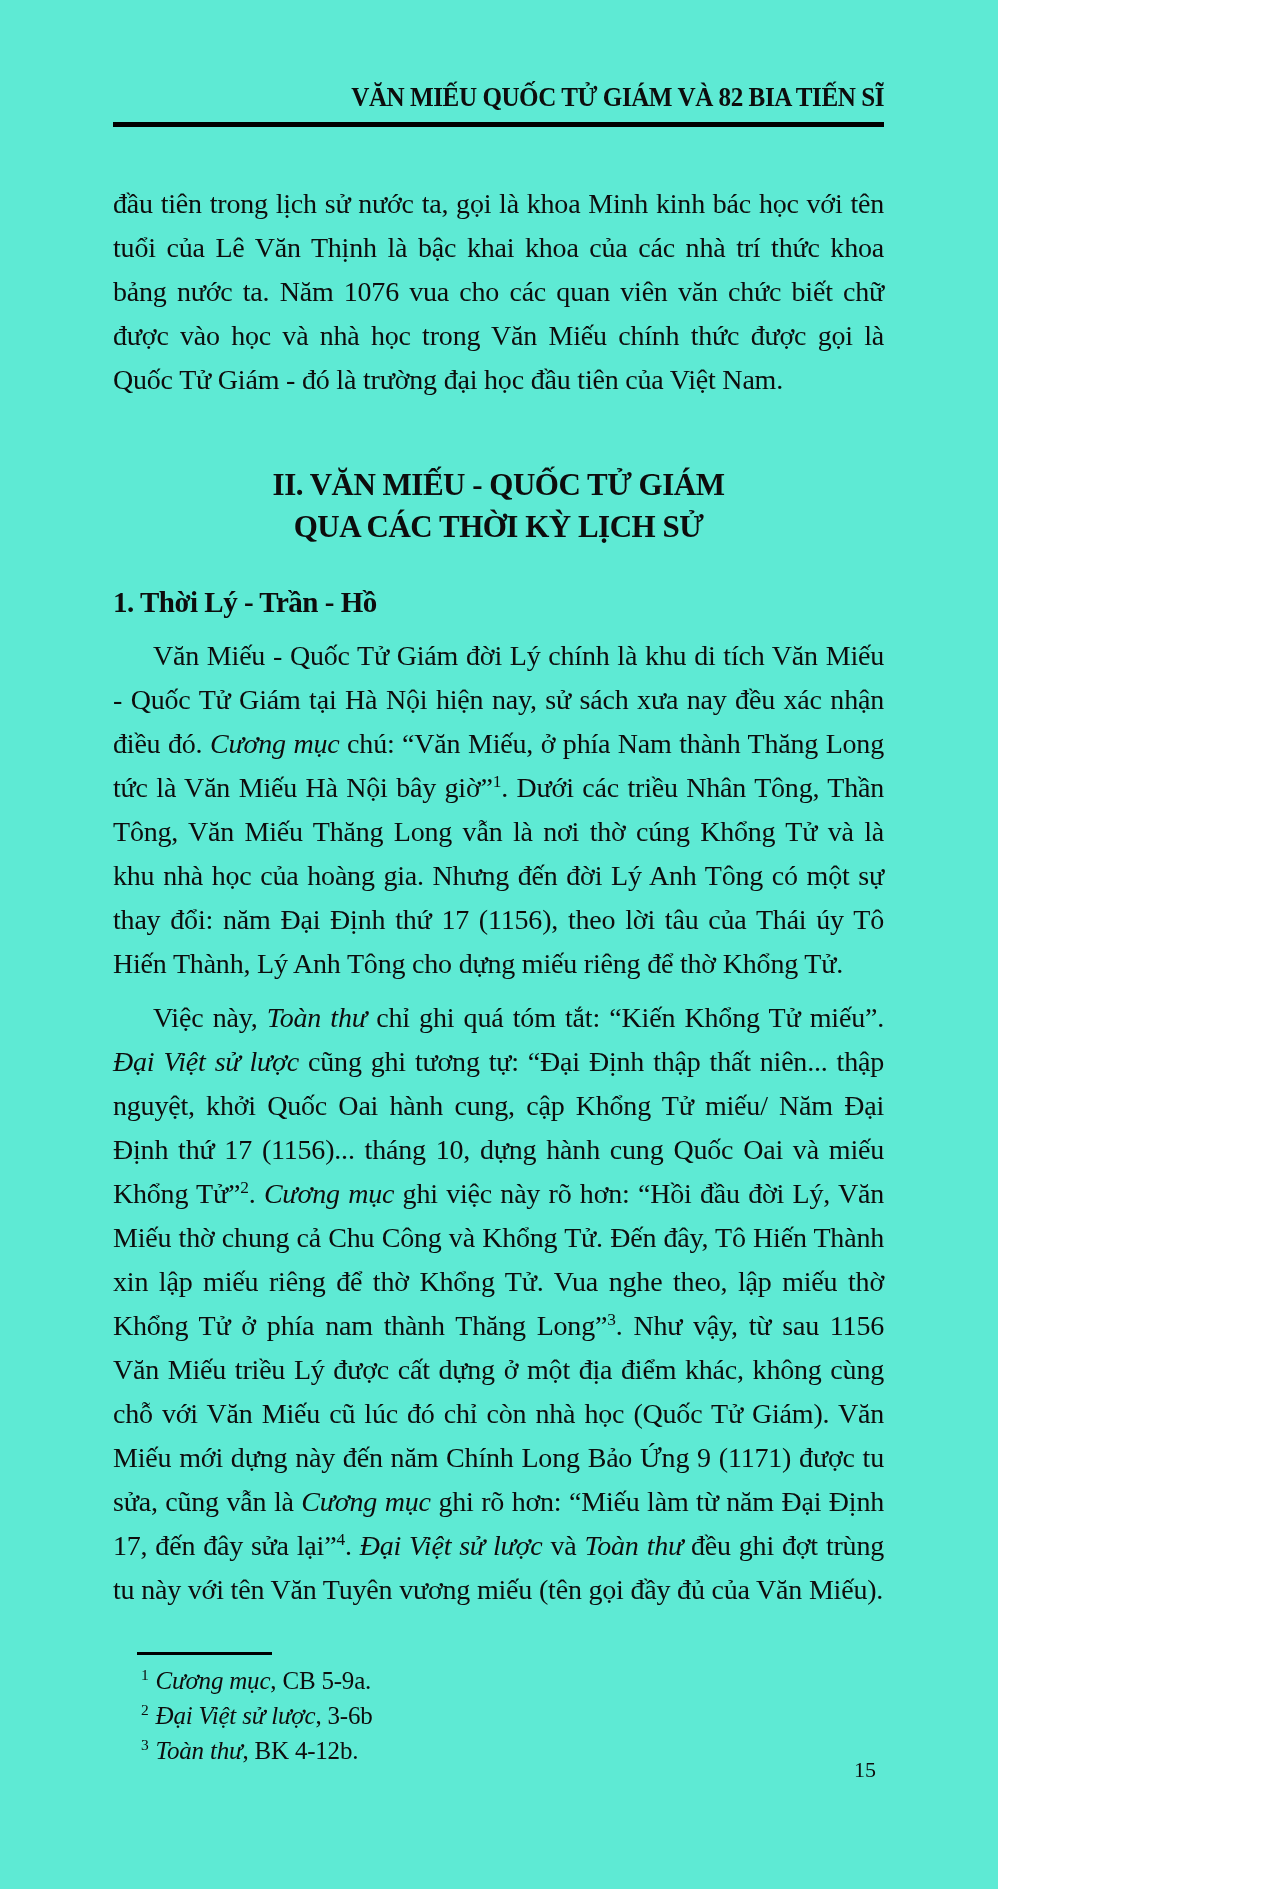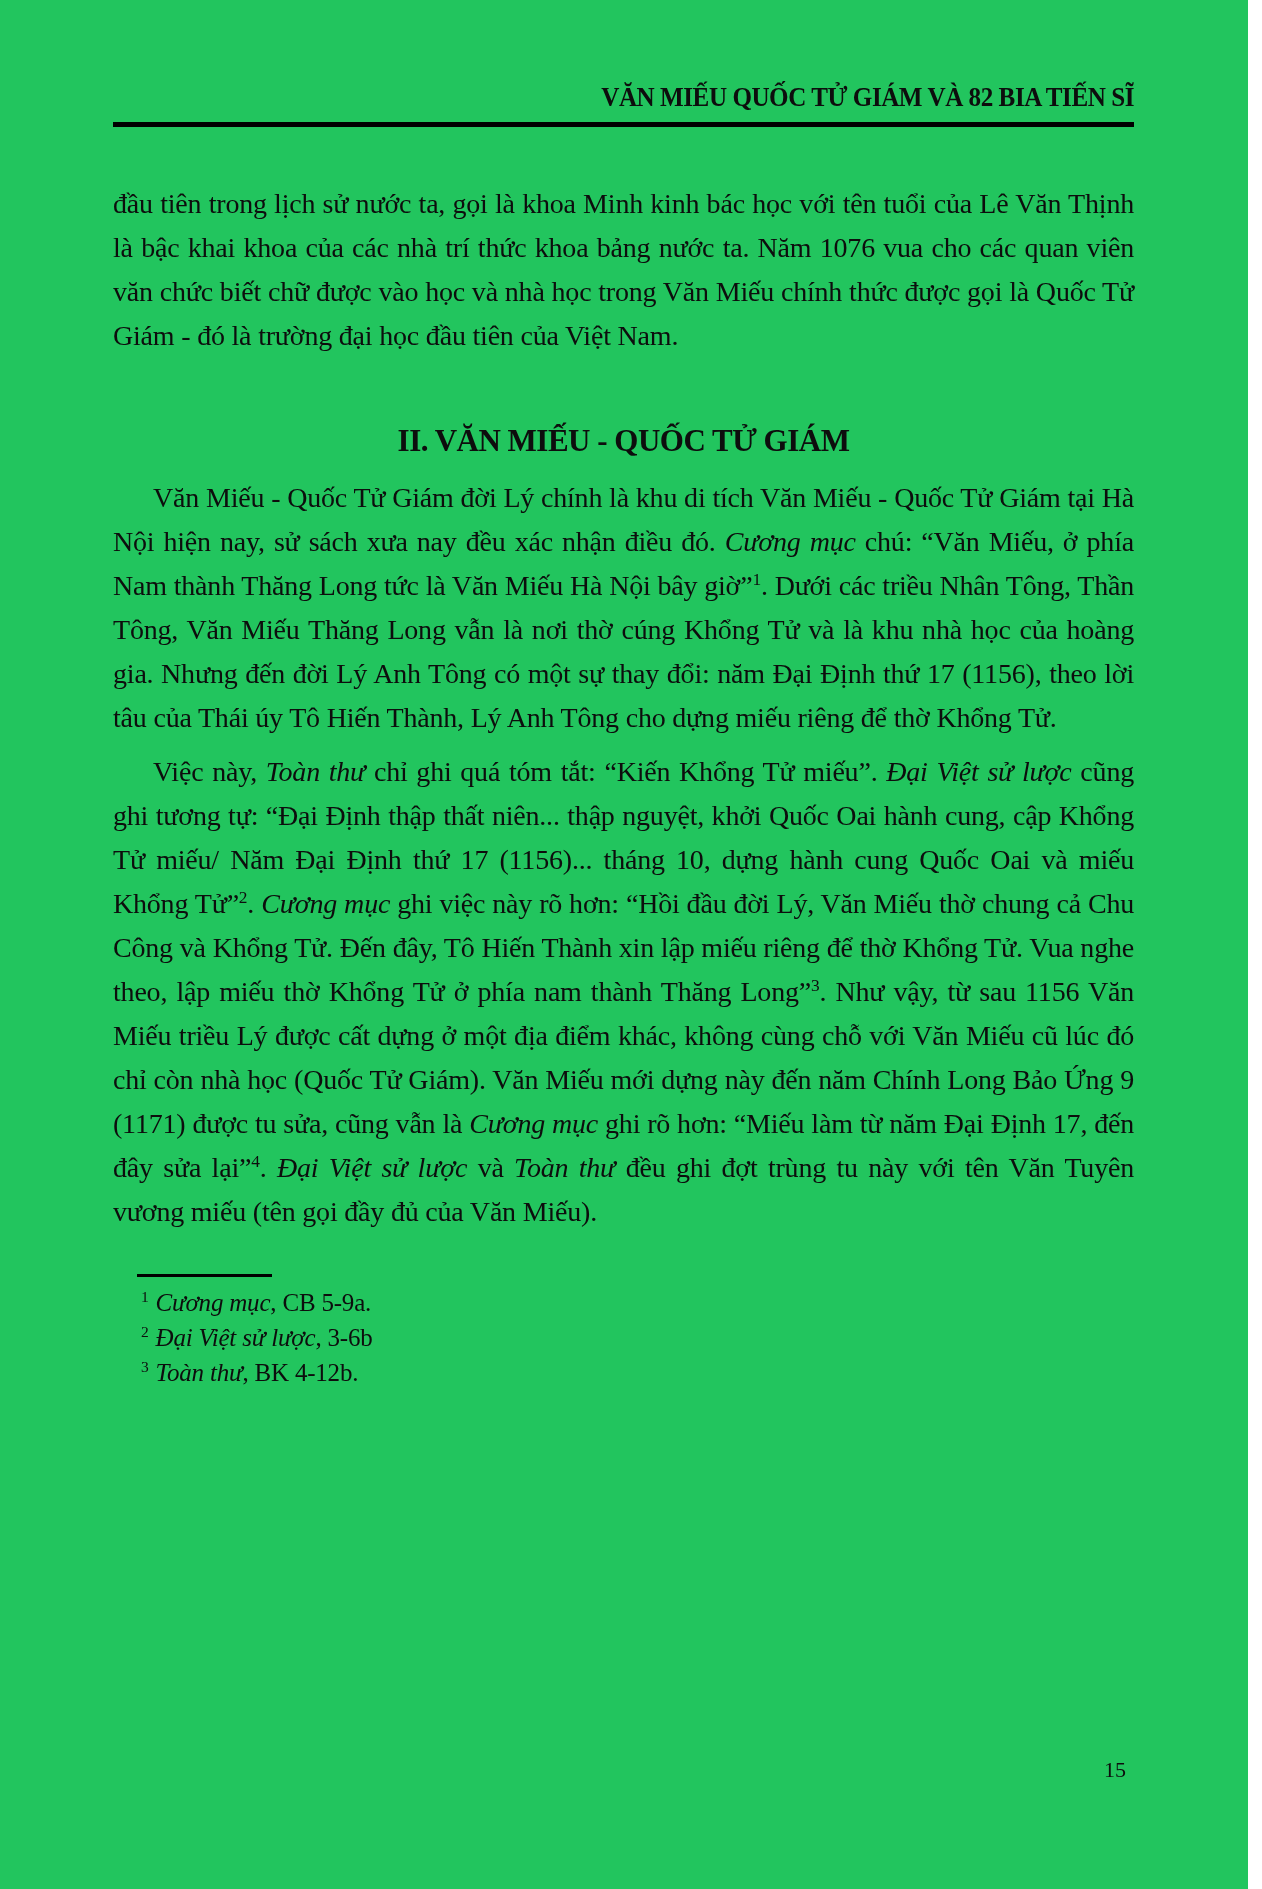--- a/index.html
+++ b/index.html
@@ -2,23 +2,23 @@
 <html lang="vi"><head>
 <meta charset="utf-8">
 <style>
   html, body {
     margin: 0;
     padding: 0;
     background: #ffffff;
   }
   .page {
     position: relative;
-    width: 1248px;
+    width: 998px;
     height: 1889px;
-    background: #22c55e;
+    background: #5eead4;
     color: #0d0d0d;
     font-family: "Liberation Serif", "DejaVu Serif", serif;
     overflow: hidden;
     box-sizing: border-box;
   }
   .content {
     margin-left: 113px;
     margin-right: 114px;
   }
   
@@ -117,22 +117,24 @@
       <div class="header-title">VĂN MIẾU QUỐC TỬ GIÁM VÀ 82 BIA TIẾN SĨ</div>
       <div class="header-rule"></div>
     </header>
 
     <main class="body-text">
 
       <p class="para no-indent"><span>đầu tiên trong lịch sử nước ta, gọi là khoa Minh kinh bác học với tên tuổi của Lê Văn Thịnh là bậc khai khoa của các nhà trí thức khoa bảng nước ta. Năm 1076 vua cho các quan viên văn chức biết chữ được vào học và nhà học trong Văn Miếu chính thức được gọi là Quốc Tử Giám - đó là trường đại học đầu tiên của Việt Nam.</span></p>
 
       <h2 class="section-heading">
         <span class="line">II. VĂN MIẾU - QUỐC TỬ GIÁM</span>
+        <span class="line">QUA CÁC THỜI KỲ LỊCH SỬ</span>
       </h2>
 
+      <h3 class="subsection-heading">1. Thời Lý - Trần - Hồ</h3>
 
       <p class="para p2"><span>Văn Miếu - Quốc Tử Giám đời Lý chính là khu di tích Văn Miếu - Quốc Tử Giám tại Hà Nội hiện nay, sử sách xưa nay đều xác nhận điều đó. </span><i>Cương mục</i><span> chú: “Văn Miếu, ở phía Nam thành Thăng Long tức là Văn Miếu Hà Nội bây giờ”</span><sup class="fn-ref">1</sup><span>. Dưới các triều Nhân Tông, Thần Tông, Văn Miếu Thăng Long vẫn là nơi thờ cúng Khổng Tử và là khu nhà học của hoàng gia. Nhưng đến đời Lý Anh Tông có một sự thay đổi: năm Đại Định thứ 17 (1156), theo lời tâu của Thái úy Tô Hiến Thành, Lý Anh Tông cho dựng miếu riêng để thờ Khổng Tử.</span></p>
 
       <p class="para p3"><span>Việc này, </span><i>Toàn thư</i><span> chỉ ghi quá tóm tắt: “Kiến Khổng Tử miếu”. </span><i>Đại Việt sử lược</i><span> cũng ghi tương tự: “Đại Định thập thất niên... thập nguyệt, khởi Quốc Oai hành cung, cập Khổng Tử miếu/ Năm Đại Định thứ 17 (1156)... tháng 10, dựng hành cung Quốc Oai và miếu Khổng Tử”</span><sup class="fn-ref">2</sup><span>. </span><i>Cương mục</i><span> ghi việc này rõ hơn: “Hồi đầu đời Lý, Văn Miếu thờ chung cả Chu Công và Khổng Tử. Đến đây, Tô Hiến Thành xin lập miếu riêng để thờ Khổng Tử. Vua nghe theo, lập miếu thờ Khổng Tử ở phía nam thành Thăng Long”</span><sup class="fn-ref">3</sup><span>. Như vậy, từ sau 1156 Văn Miếu triều Lý được cất dựng ở một địa điểm khác, không cùng chỗ với Văn Miếu cũ lúc đó chỉ còn nhà học (Quốc Tử Giám). Văn Miếu mới dựng này đến năm Chính Long Bảo Ứng 9 (1171) được tu sửa, cũng vẫn là </span><i>Cương mục</i><span> ghi rõ hơn: “Miếu làm từ năm Đại Định 17, đến đây sửa lại”</span><sup class="fn-ref">4</sup><span>. </span><i>Đại Việt sử lược</i><span> và </span><i>Toàn thư</i><span> đều ghi đợt trùng tu này với tên Văn Tuyên vương miếu (tên gọi đầy đủ của Văn Miếu).</span></p>
 
       <section class="footnotes">
         <div class="footnote-rule"></div>
         <div class="footnote-list">
           <div class="footnote">
             <sup class="fn-marker">1</sup><span><i>Cương mục</i><span>, CB 5-9a.</span></span>

